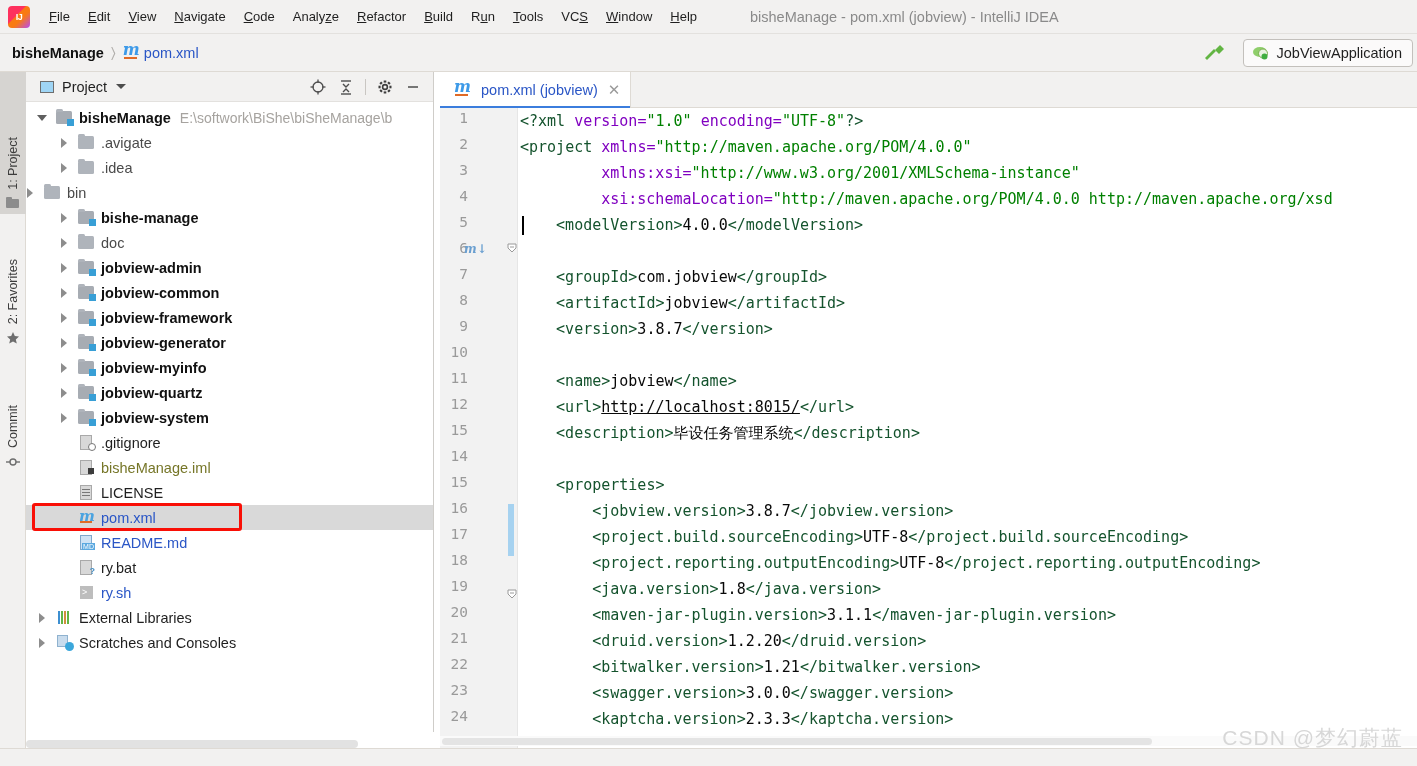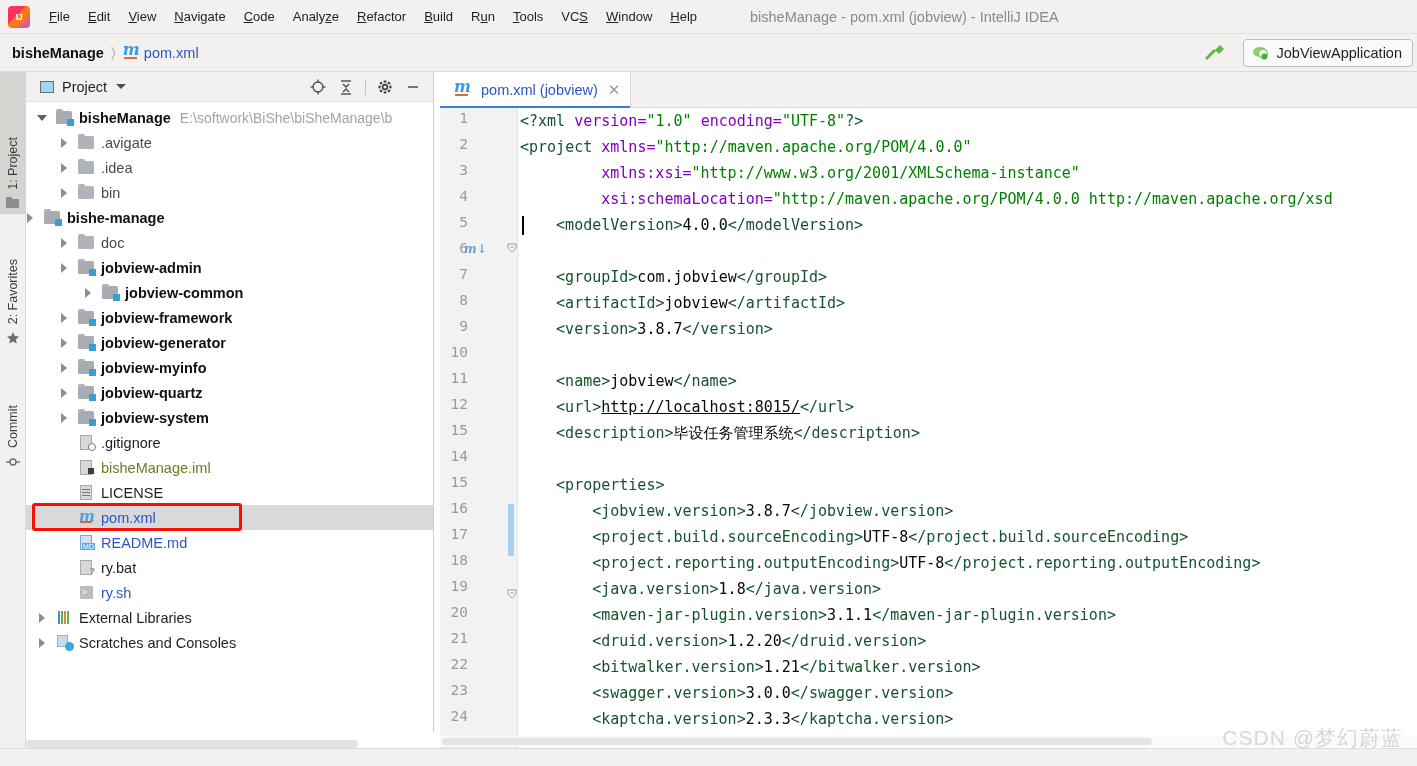--- a/index.html
+++ b/index.html
@@ -354,29 +354,29 @@
           <span class="lbl norm">.avigate</span>
         </div>
         <div class="node" style="padding-left: 34px;">
           <span class="arrow right"></span>
           <span style="width: 8px; flex: 0 0 8px;"></span>
           <span class="ic">
             <span class="folder"></span>
           </span>
           <span class="lbl norm">.idea</span>
         </div>
-        <div class="node" style="padding-left: 34px;">
+        <div class="node" style="">
           <span class="arrow right"></span>
           <span style="width: 8px; flex: 0 0 8px;"></span>
           <span class="ic">
             <span class="folder"></span>
           </span>
           <span class="lbl norm">bin</span>
         </div>
-        <div class="node" style="">
+        <div class="node" style="padding-left: 34px;">
           <span class="arrow right"></span>
           <span style="width: 8px; flex: 0 0 8px;"></span>
           <span class="ic">
             <span class="folder mod"></span>
             <span class="badge-sq"></span>
           </span>
           <span class="lbl bold">bishe-manage</span>
         </div>
         <div class="node" style="padding-left: 34px;">
           <span class="arrow right"></span>
@@ -388,21 +388,21 @@
         </div>
         <div class="node" style="padding-left: 34px;">
           <span class="arrow right"></span>
           <span style="width: 8px; flex: 0 0 8px;"></span>
           <span class="ic">
             <span class="folder mod"></span>
             <span class="badge-sq"></span>
           </span>
           <span class="lbl bold">jobview-admin</span>
         </div>
-        <div class="node" style="padding-left: 34px; margin-left: 24px;">
+        <div class="node" style="padding-left: 34px;">
           <span class="arrow right"></span>
           <span style="width: 8px; flex: 0 0 8px;"></span>
           <span class="ic">
             <span class="folder mod"></span>
             <span class="badge-sq"></span>
           </span>
           <span class="lbl bold">jobview-common</span>
         </div>
         <div class="node" style="padding-left: 34px;">
           <span class="arrow right"></span>

